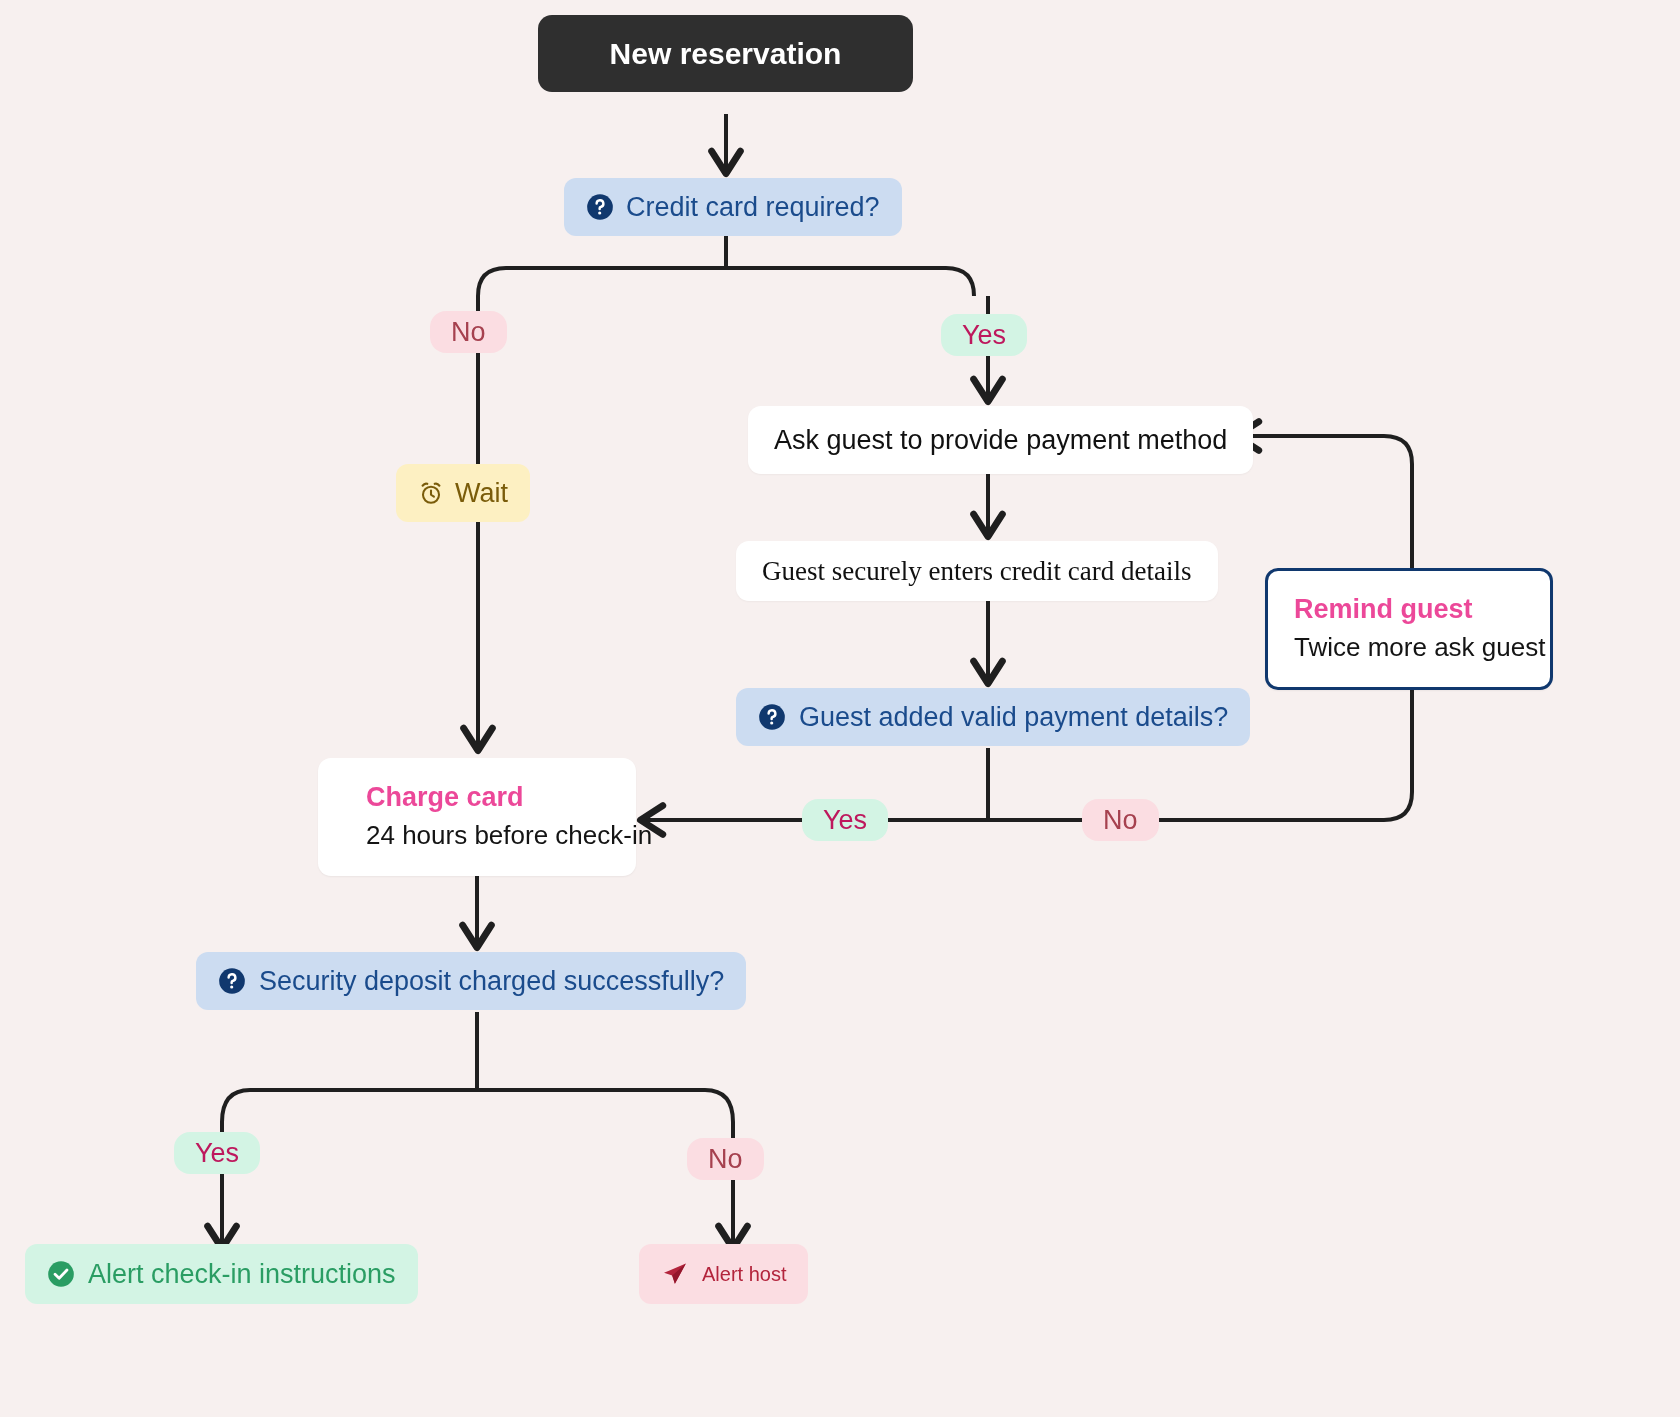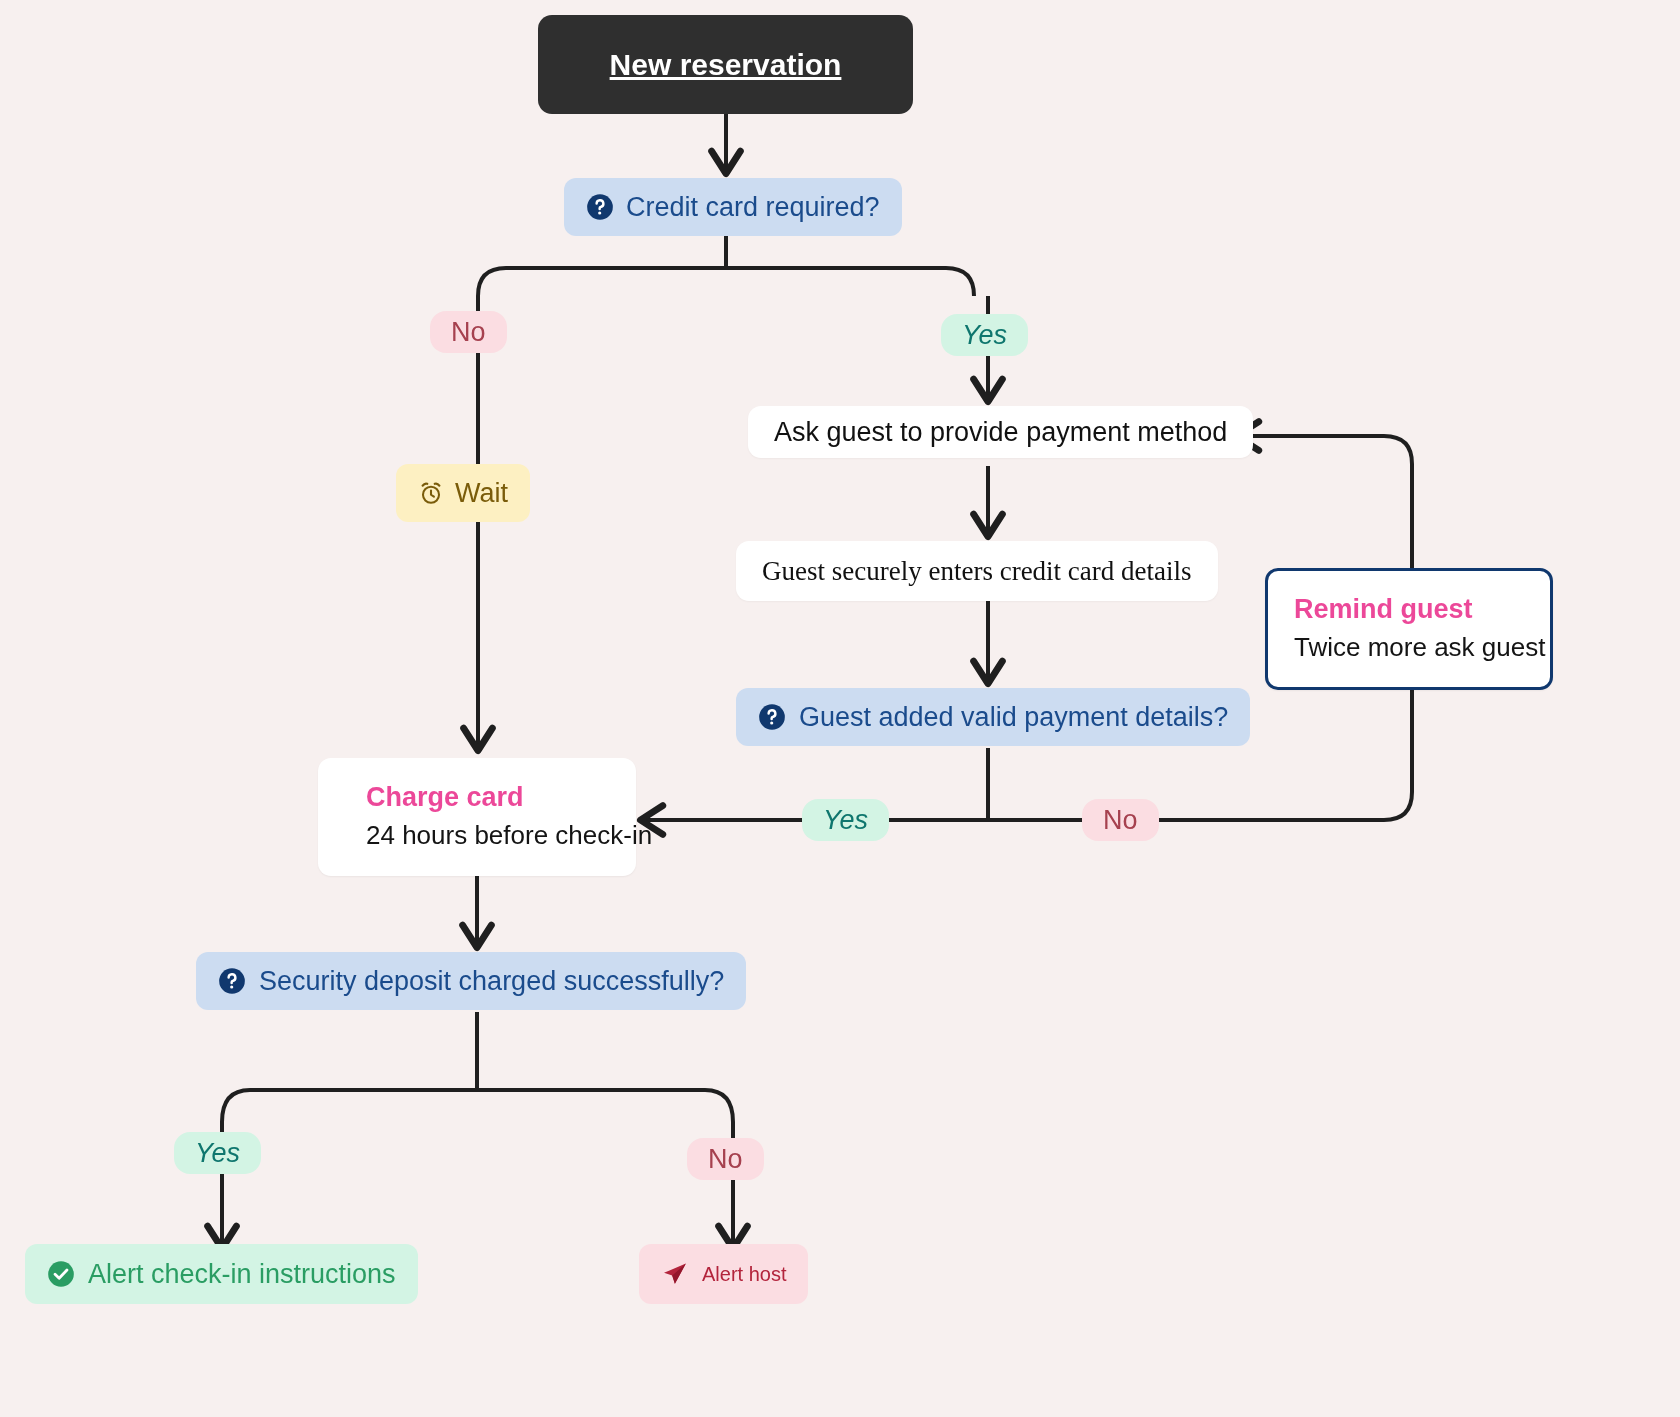--- a/index.html
+++ b/index.html
@@ -120,21 +120,21 @@
     z-index: 3;
     display: flex;
     align-items: center;
     justify-content: center;
     border-radius: 16px;
     font-size: 27px;
     font-weight: 400;
     height: 42px;
     padding: 0 21px;
   }
-  .pill-yes { background: #d3f4e4; color: #0f766e; font-style: italic; }
+  .pill-yes { background: #d3f4e4; color: #be185d; }
   .pill-no  { background: #fbdde2; color: #a6414f; }
 
   svg.ic { display: block; flex: none; }
 </style>
 </head>
 <body>
 
 <div id="canvas">
 
   <svg id="edges" viewBox="0 0 1680 1417" width="1680" height="1417">
@@ -166,21 +166,21 @@
       <path d="M477,876 L477,942" marker-end="url(#arrow)"></path>
 
       <path d="M477,1012 L477,1090 M222,1122 Q222,1090 250,1090 L705,1090 Q733,1090 733,1122"></path>
 
       <path d="M222,1122 L222,1243" marker-end="url(#arrow)"></path>
 
       <path d="M733,1122 L733,1243" marker-end="url(#arrow)"></path>
     </g>
   </svg>
 
-  <div class="node node-start" style="left:538px; top:15px; width:375px; height:99px;text-decoration:underline;">
+  <div class="node node-start" style="left:538px; top:15px; width:375px; height:77px;">
     <span>New reservation</span>
   </div>
 
   <div class="node node-decision" style="left:564px; top:178px; height:58px;gap:12px;">
     <span class="qicon">
       <svg class="ic" width="28" height="28" viewBox="0 0 24 24" aria-hidden="true">
         <circle cx="12" cy="12" r="11" fill="#10386e"></circle>
         <path d="M9.1 9.1a2.9 2.9 0 1 1 3.5 2.85c-.55.13-.9.6-.9 1.16v.55" fill="none" stroke="#ffffff" stroke-width="2.1" stroke-linecap="round"></path>
         <circle cx="11.75" cy="17.1" r="1.35" fill="#ffffff"></circle>
       </svg>
@@ -201,21 +201,21 @@
       <svg class="ic" width="26" height="26" viewBox="0 0 24 24" aria-hidden="true">
         <circle cx="12" cy="13.6" r="7.4" fill="none" stroke="#7a5c0a" stroke-width="1.9"></circle>
         <path d="M12 9.7 L12 13.6 L14.7 15.4" fill="none" stroke="#7a5c0a" stroke-width="1.9" stroke-linecap="round" stroke-linejoin="round"></path>
         <path d="M4.3 5.2 Q6.2 2.6 8.5 3.5" fill="none" stroke="#7a5c0a" stroke-width="2.1" stroke-linecap="round"></path>
         <path d="M19.7 5.2 Q17.8 2.6 15.5 3.5" fill="none" stroke="#7a5c0a" stroke-width="2.1" stroke-linecap="round"></path>
       </svg>
     </span>
     <span>Wait</span>
   </div>
 
-  <div class="node node-action" style="left:748px; top:406px; height:52px;">
+  <div class="node node-action" style="left:748px; top:406px; height:68px;">
     <span>Ask guest to provide payment method</span>
   </div>
 
   <div class="node node-action" style="left:736px; top:541px; height:60px;font-family:Liberation Serif, serif;">
     <span>Guest securely enters credit card details</span>
   </div>
 
   <div class="node node-decision" style="left:736px; top:688px; height:58px;">
     <span>
       <svg class="ic" width="28" height="28" viewBox="0 0 24 24" aria-hidden="true">

